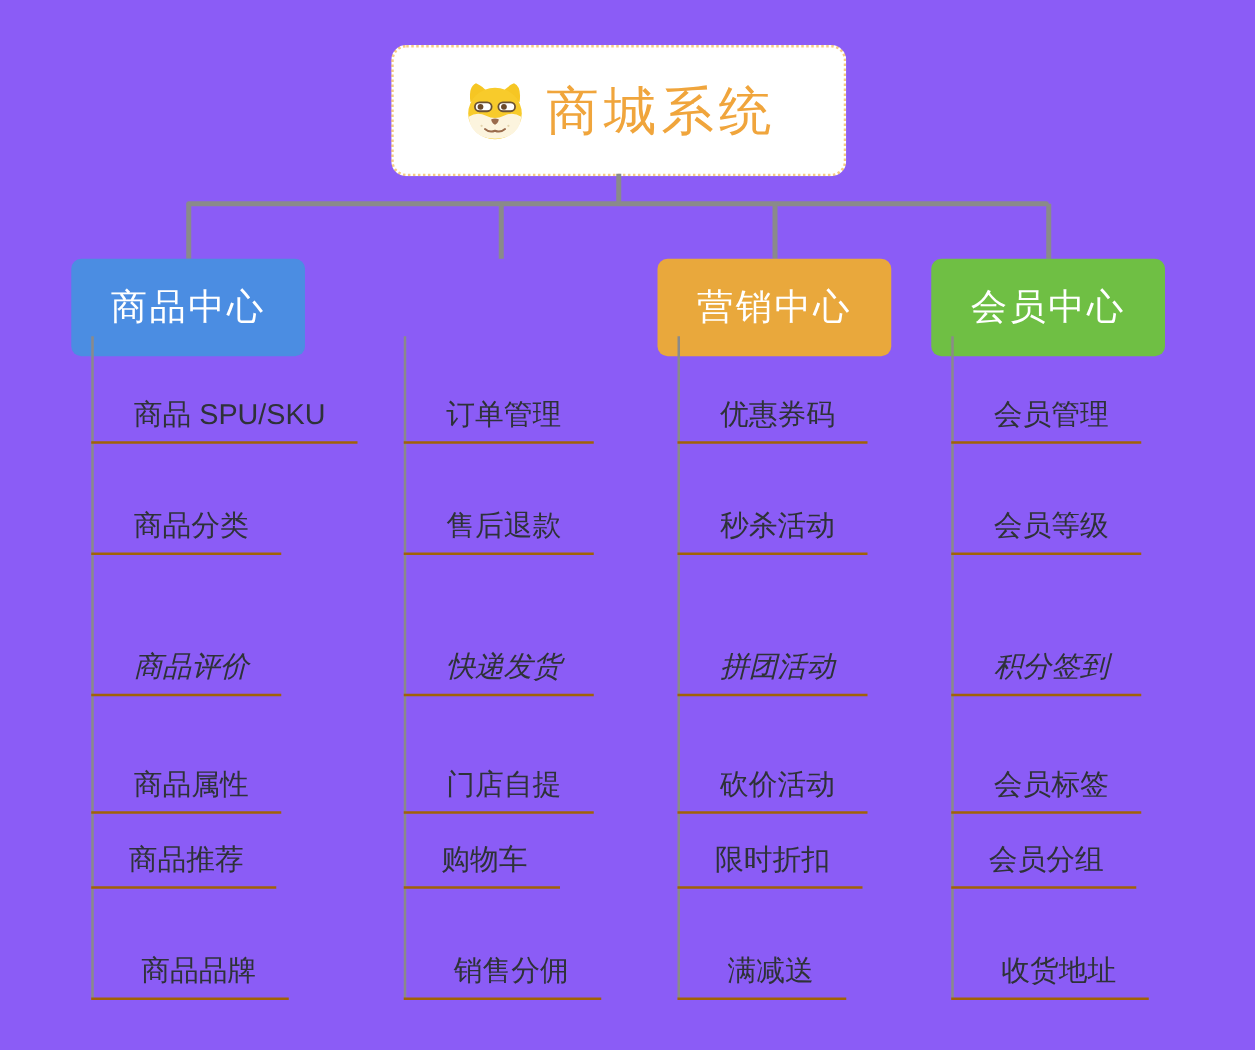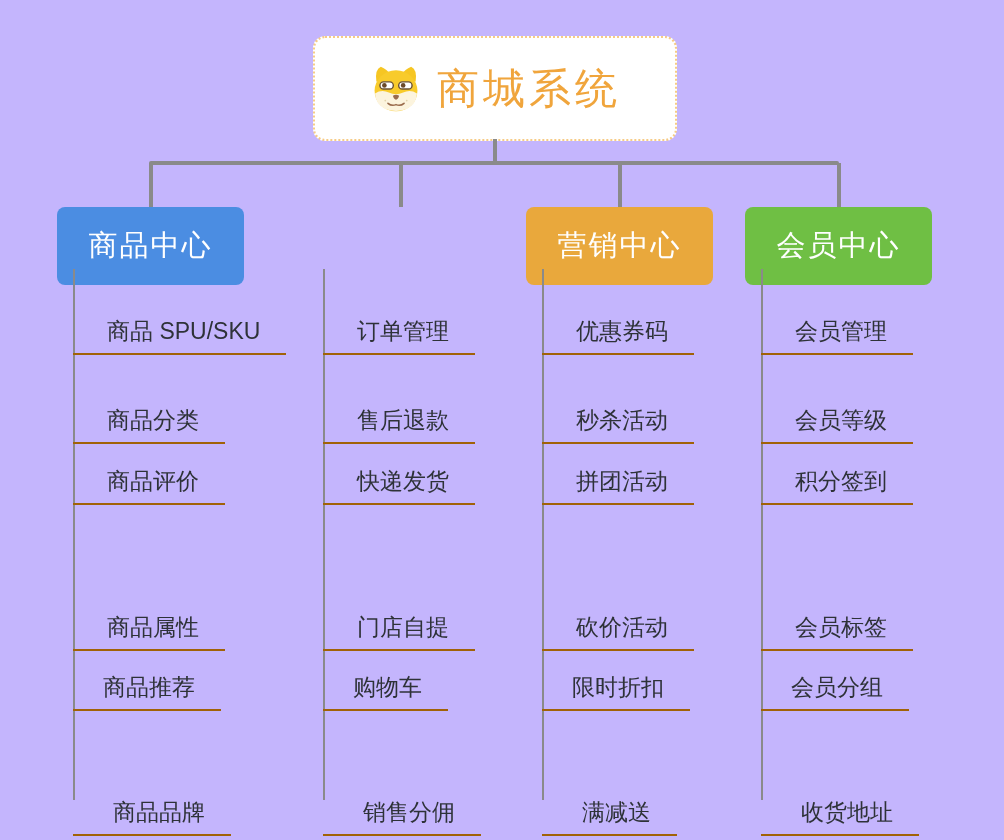--- a/index.html
+++ b/index.html
@@ -2,21 +2,21 @@
 <html><head>
 <meta charset="utf-8">
 <style>
   html,body{margin:0;padding:0;}
   body{
     width:1004px;height:840px;
     background:#f7f7f7;
     font-family:"Liberation Sans","DejaVu Sans",sans-serif;
     overflow:hidden;
   }
-  .canvas{position:relative;width:1004px;height:840px;background:#c4b5fd;}
+  .canvas{position:relative;width:1004px;height:840px;background:#8b5cf6;}
 
   
   .root-node{
     position:absolute;left:313px;top:36px;width:364px;height:105px;
     box-sizing:border-box;
     background:#ffffff;
     border:2px dotted #f6cb85;
     border-radius:12px;
     display:flex;align-items:center;justify-content:center;gap:14px;
   }
@@ -62,24 +62,24 @@
   .leaf{
     position:absolute;left:16px;
     display:inline-block;
     padding:0 26px 8px 34px;
     font-size:23px;line-height:27px;color:#2e3238;
     border-bottom:2px solid #a16207;
     white-space:nowrap;
   }
   .leaf-0{top:318px;}
   .leaf-1{top:407px;}
-  .leaf-2{top:468px;}
+  .leaf-2{top:520px;font-style:italic;}
   .leaf-3{top:614px;}
   .leaf-4{top:674px;padding-left:30px;}
-  .leaf-5{top:799px;padding-left:40px;}
+  .leaf-5{top:763px;padding-left:40px;}
 </style>
 </head>
 <body>
 
 <div class="canvas">
 
   <div class="root-node">
     <svg class="root-icon" viewBox="0 0 60 56" aria-hidden="true">
 
       <path d="M8 20 Q6 6 13 3 Q20 6 24 12 Z" fill="#f6c623"></path>

